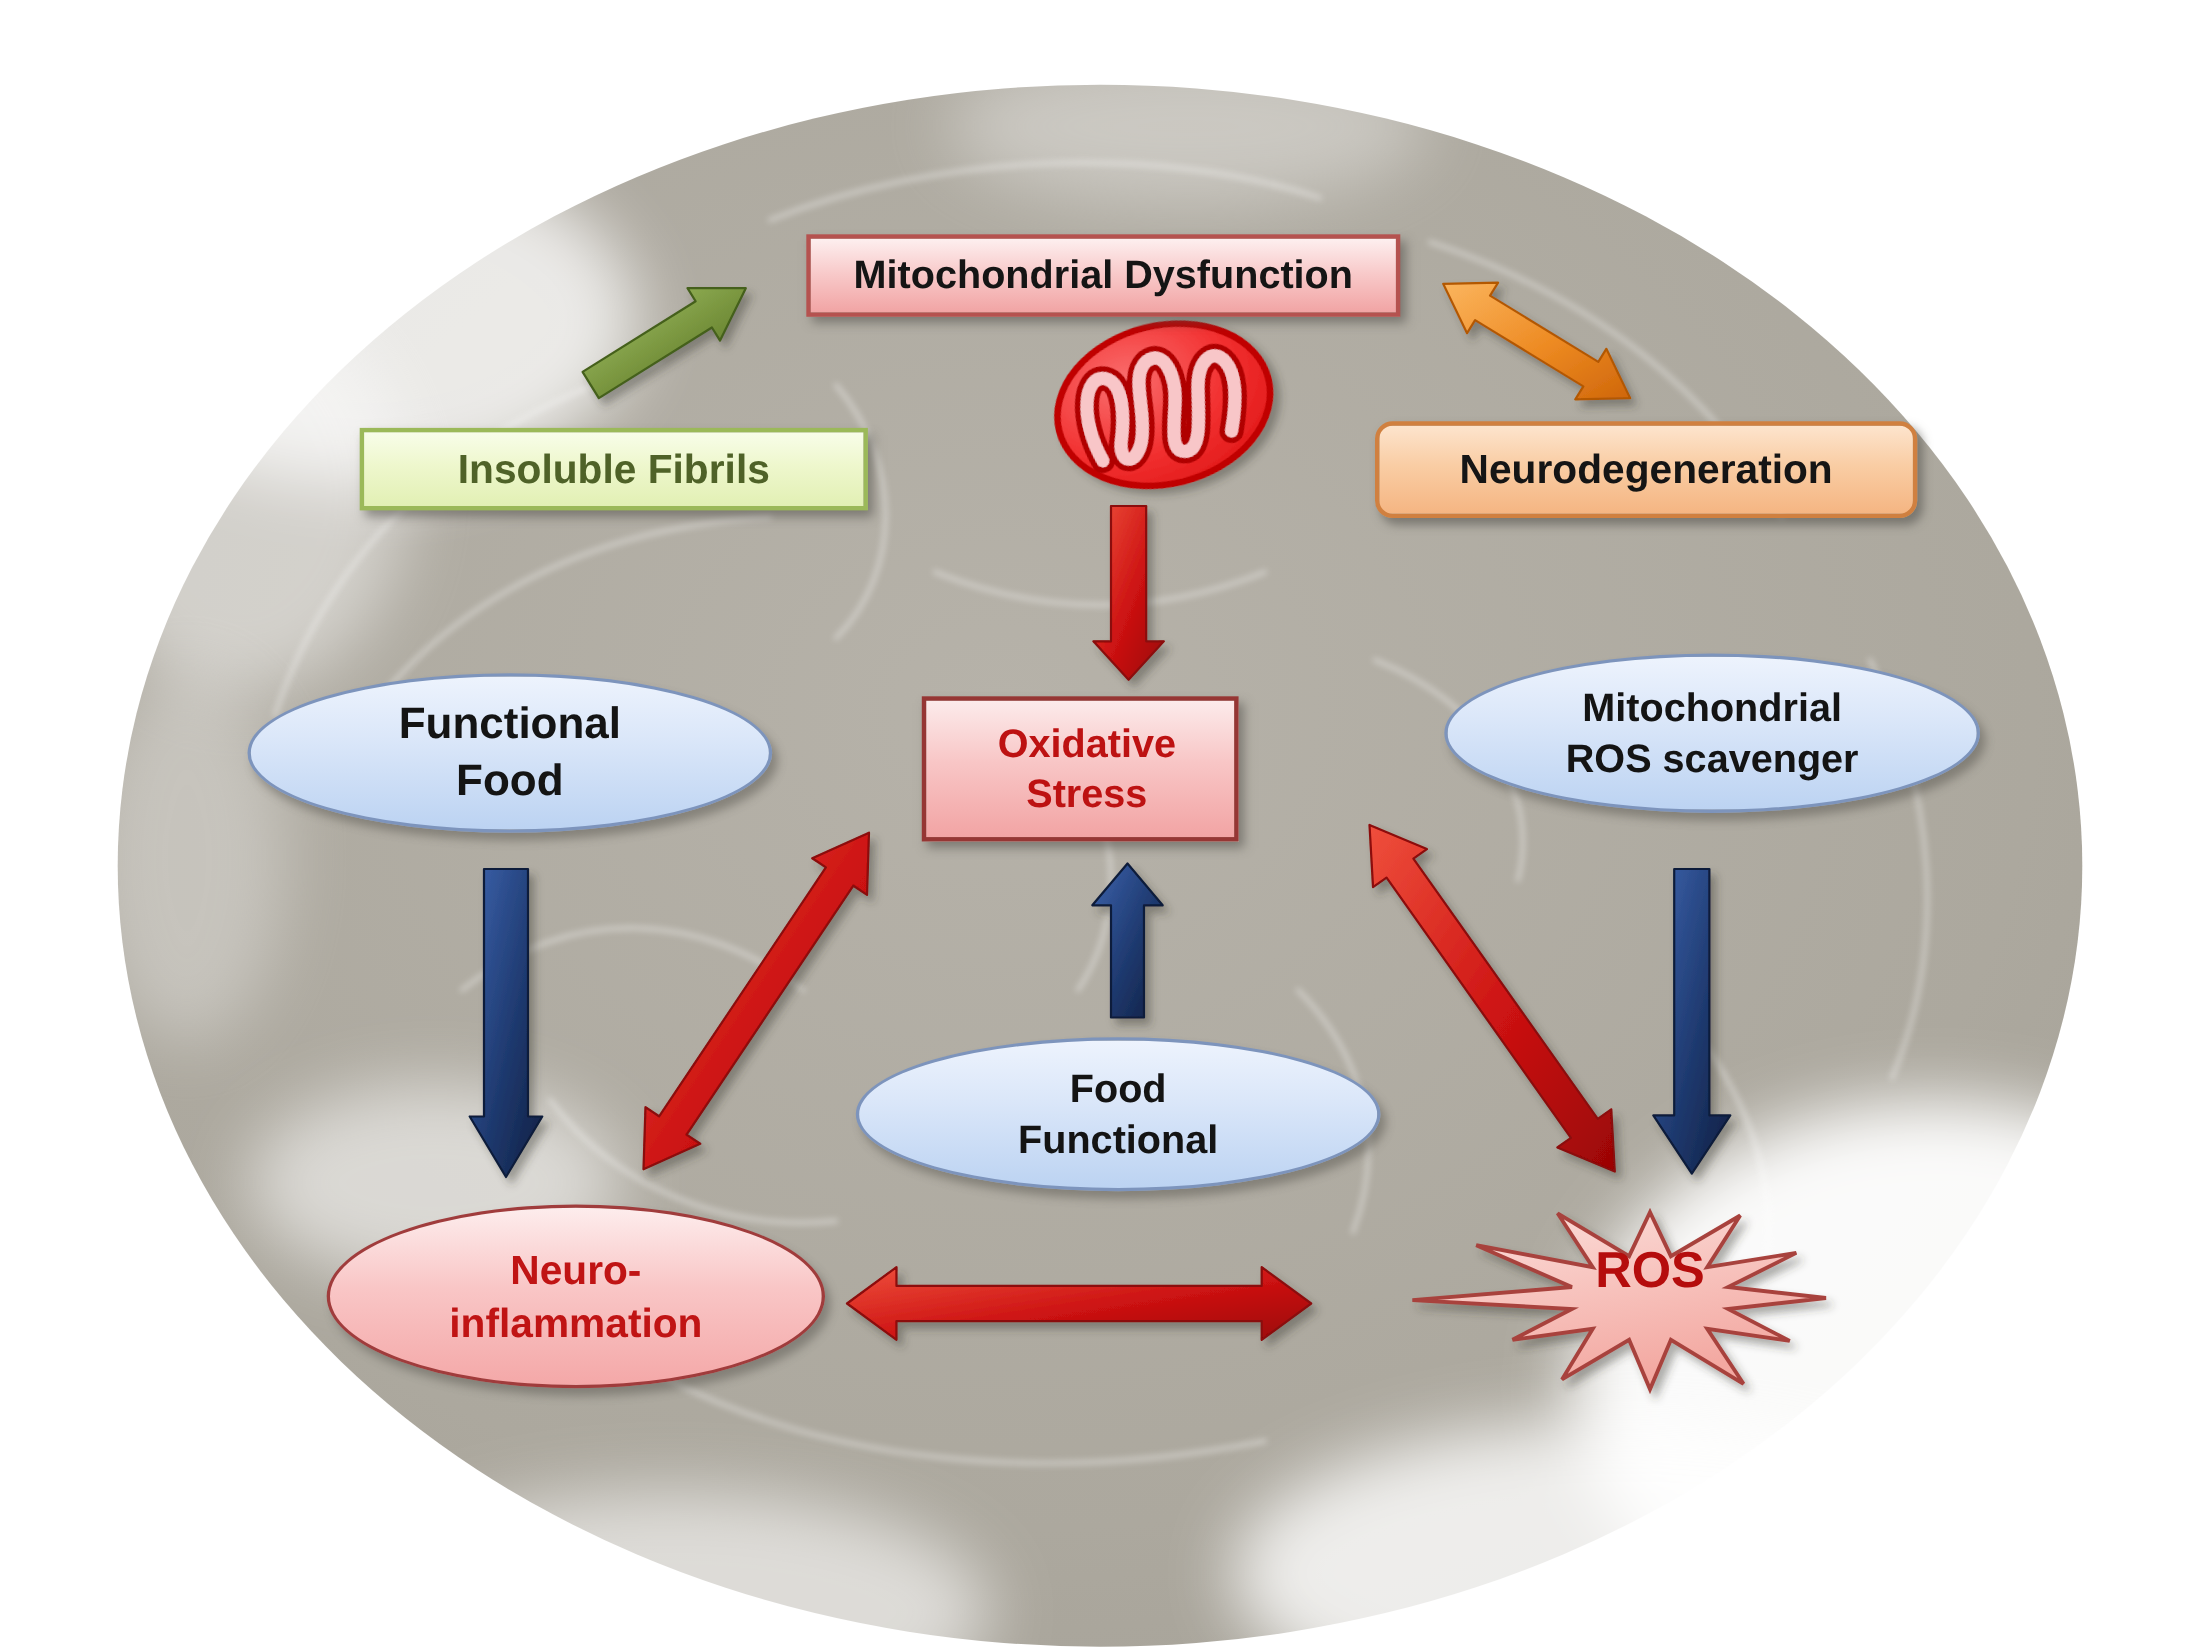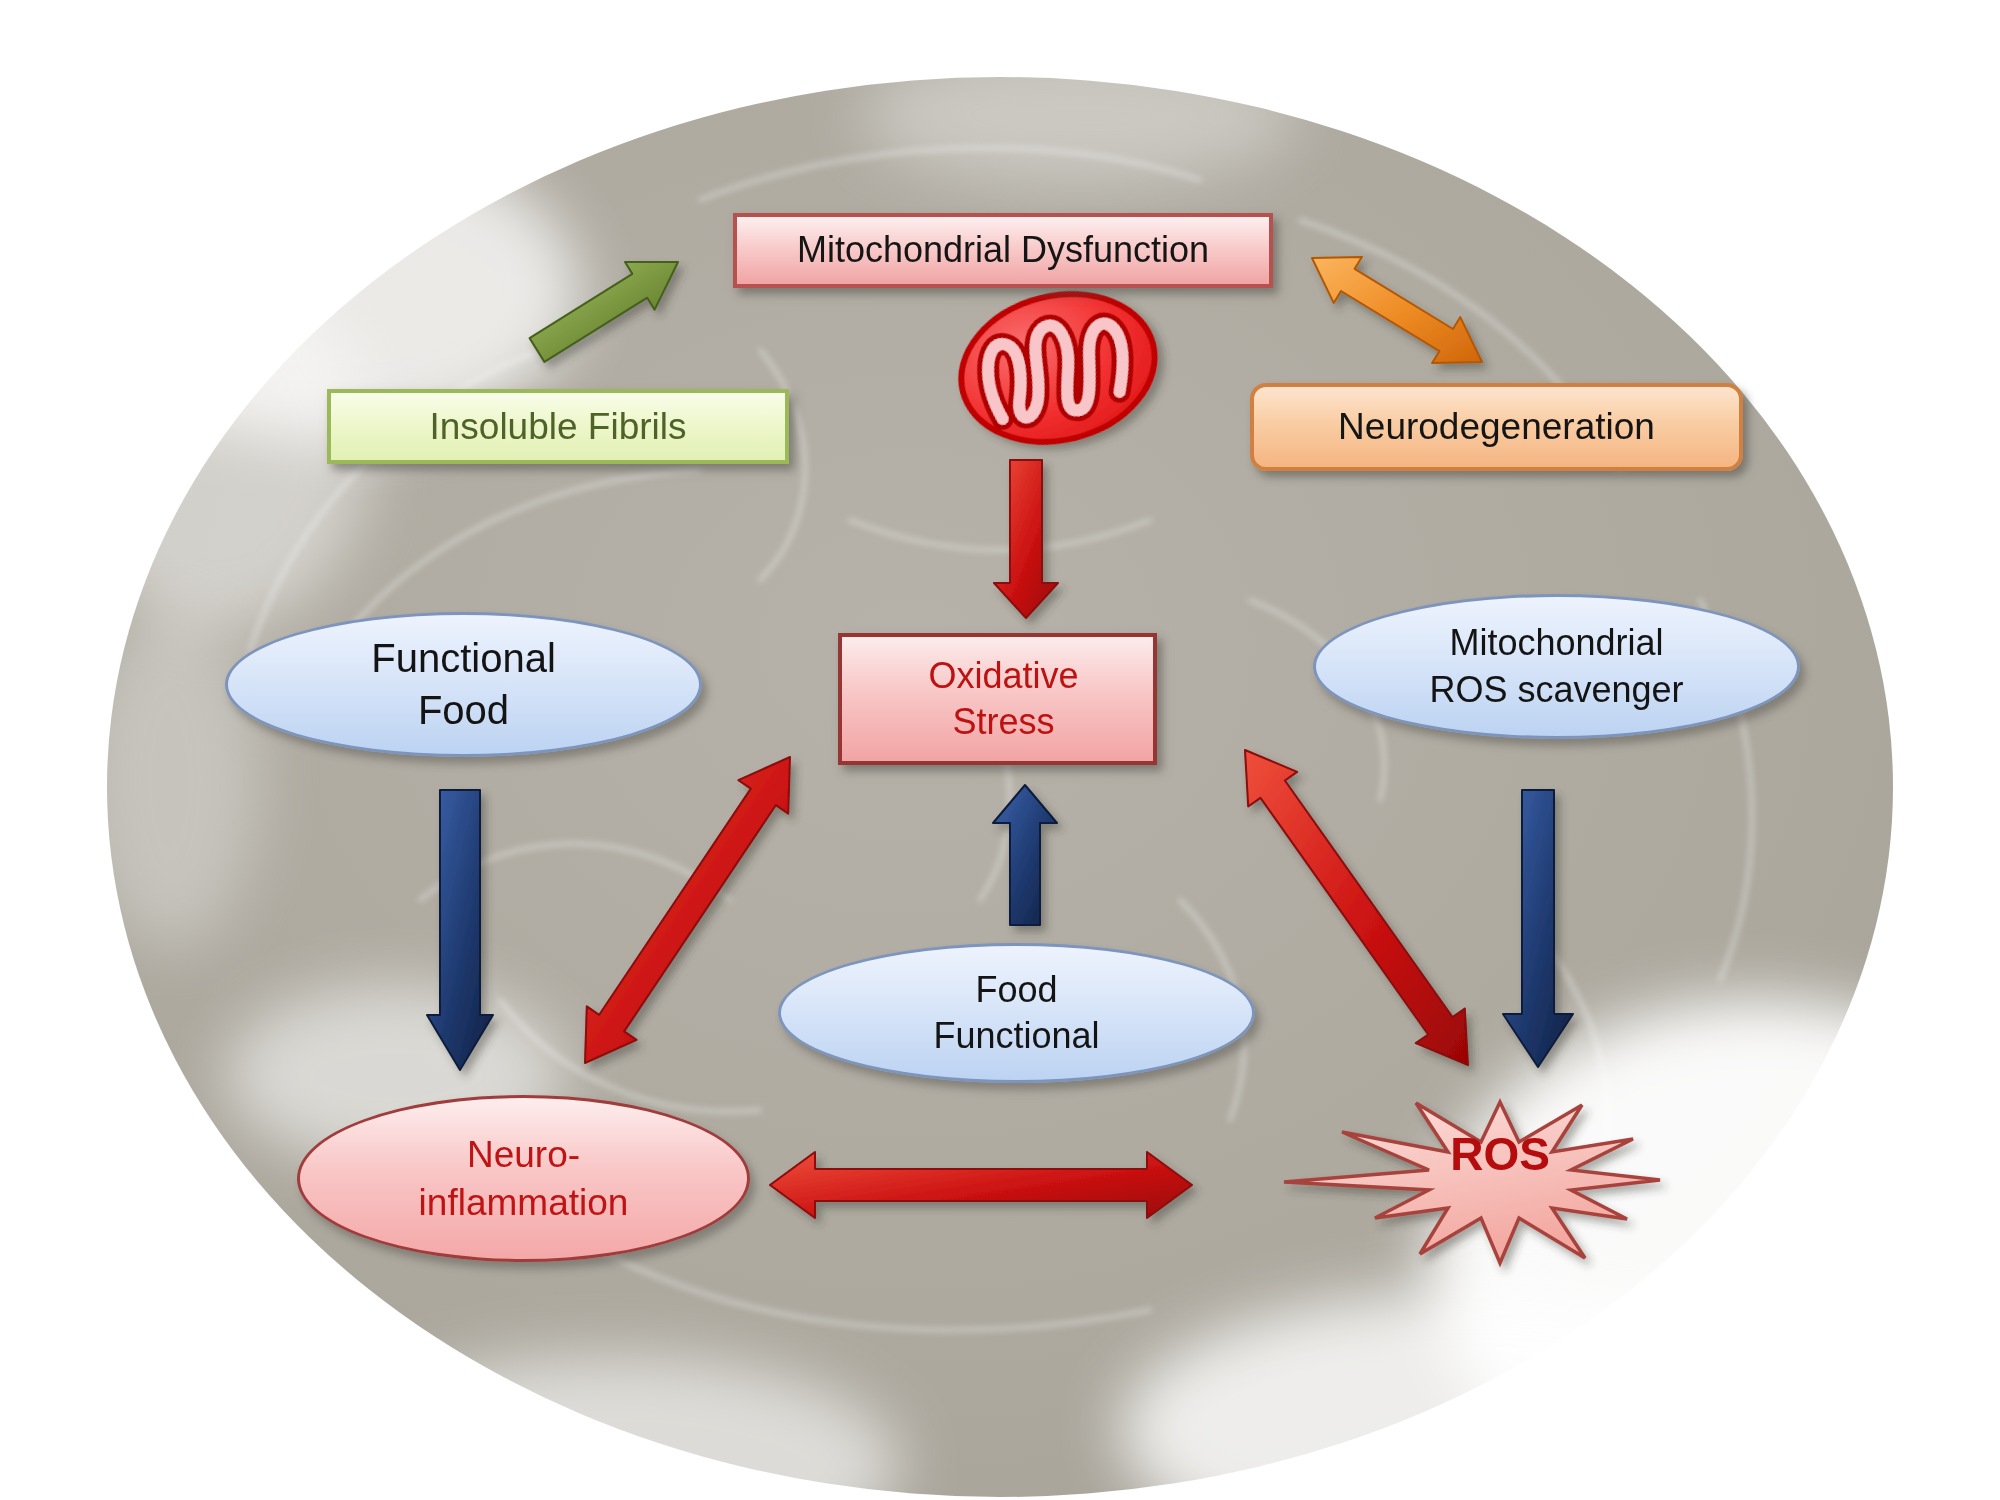--- a/index.html
+++ b/index.html
@@ -3,39 +3,39 @@
 <meta charset="utf-8">
 <style>
   html,body{margin:0;padding:0;background:#ffffff;}
   .canvas{
     position:relative;width:2000px;height:1500px;background:#ffffff;
     font-family:"Liberation Sans",sans-serif;overflow:hidden;
   }
   svg.layer{position:absolute;left:0;top:0;width:2000px;height:1500px;}
   .node{
     position:absolute;display:flex;flex-direction:column;align-items:center;justify-content:center;
-    text-align:center;font-weight:normal;line-height:1.28;box-sizing:border-box;
+    text-align:center;font-weight:bold;line-height:1.28;box-sizing:border-box;
   }
   .rectnode{border:4px solid;box-shadow:5px 6px 9px rgba(80,78,72,0.55);}
   .ovalnode{border:3px solid;border-radius:50%;box-shadow:5px 7px 9px rgba(80,78,72,0.45);}
 
   .mito-box{
     left:733px;top:213px;width:540px;height:75px;font-size:36px;color:#151515;
     border-color:#b5524f;background:linear-gradient(180deg,#fdefef 0%,#f8c9c9 48%,#f1a4a4 100%);
   }
   .insoluble-box{
     left:283px;top:389px;width:462px;height:75px;font-size:37px;color:#4f6228;
     border-color:#9bb959;background:linear-gradient(180deg,#f8fde9 0%,#eef7cd 45%,#e2f0b4 100%);margin-left:44px;
   }
   .neurodegen-box{
     left:1250px;top:383px;width:493px;height:88px;font-size:37px;color:#151515;border-radius:16px;
     border-color:#d08040;background:linear-gradient(180deg,#fde4cd 0%,#f9cda4 45%,#f5b582 100%);
   }
   .oxidative-box{
-    left:838px;top:633px;width:319px;height:132px;font-size:36px;color:#bd1212;
+    left:838px;top:633px;width:288px;height:132px;font-size:36px;color:#bd1212;
     border-color:#963634;background:linear-gradient(180deg,#fcebeb 0%,#f8c6c6 45%,#f2a4a4 100%);padding-left:12px;
   }
   .blue-oval{
     color:#141414;border-color:#7d94bc;
     background:linear-gradient(180deg,#edf3fd 0%,#dbe7f9 40%,#bcd3f2 100%);
   }
   .functional-oval{left:225px;top:612px;width:477px;height:145px;font-size:40px;}
   .antioxidants-oval{left:1313px;top:594px;width:487px;height:145px;font-size:36px;}
   .supplements-oval{left:778px;top:943px;width:477px;height:140px;font-size:36px;}
   .neuroinf-oval{

